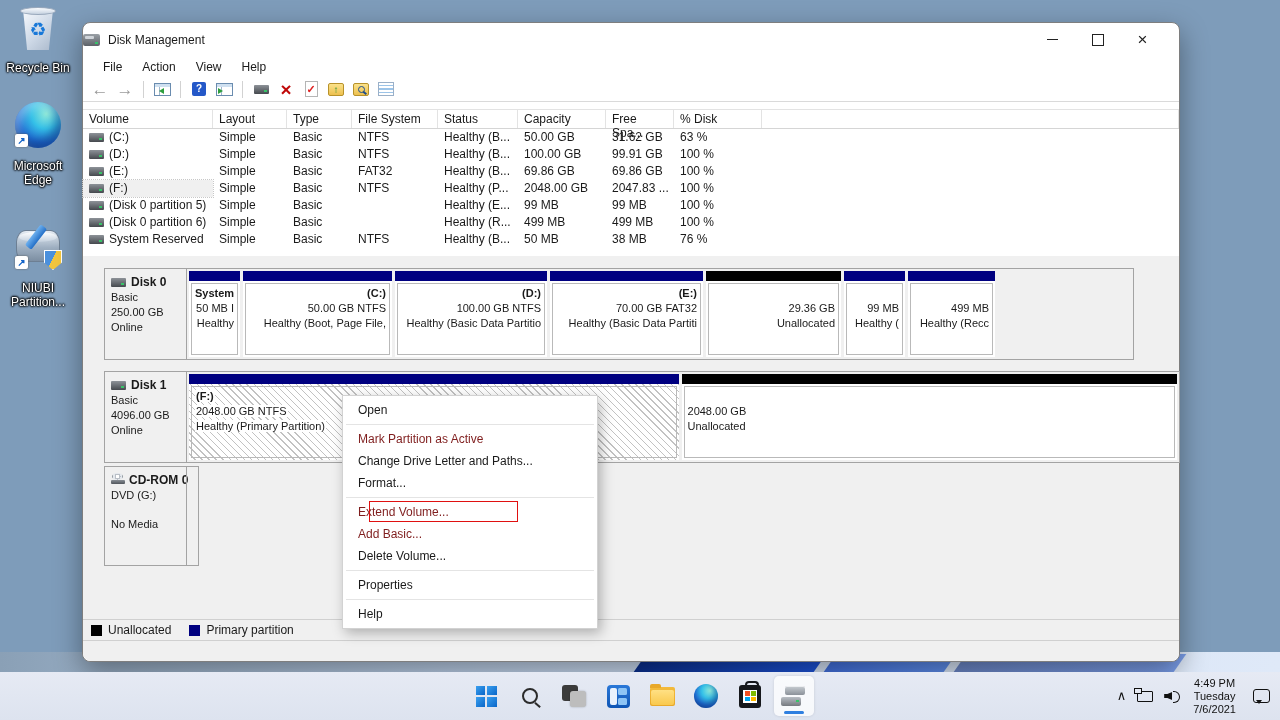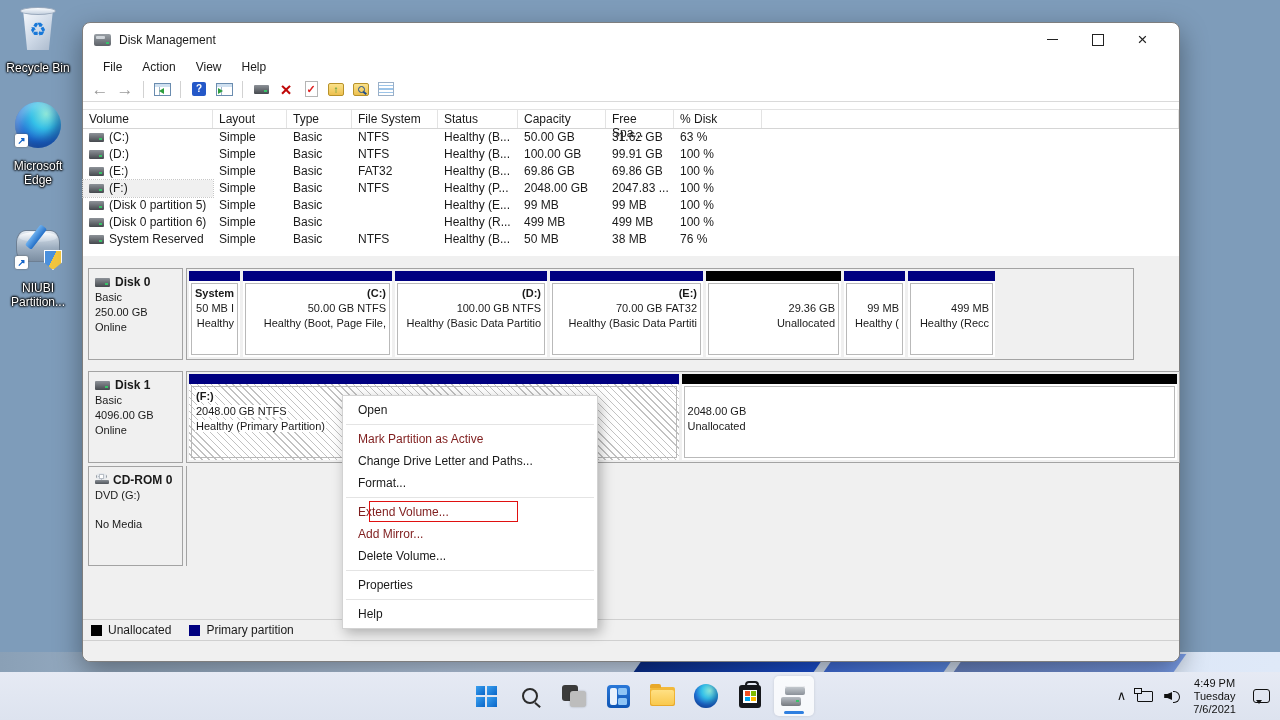--- a/index.html
+++ b/index.html
@@ -25,21 +25,21 @@
      box-shadow:inset -5px -7px 10px rgba(10,40,110,.45), inset 4px 5px 8px rgba(255,255,255,.35); }
   .niubi { width:48px; height:48px; margin:0 auto; position:relative; }
   .nb-disk { position:absolute; left:2px; top:8px; width:44px; height:32px; border-radius:10px/12px; background:linear-gradient(#e7edf4,#9fb0c2 55%,#7c8ea2); border:1px solid #6d7f93; }
   .nb-top { position:absolute; left:5px; top:10px; width:38px; height:10px; border-radius:50%; background:linear-gradient(#ffffff,#c3d0de); }
   .nb-pencil { position:absolute; left:18px; top:2px; width:8px; height:26px; background:linear-gradient(90deg,#6fb1ef,#2470c8); transform:rotate(38deg); border-radius:2px; }
   .nb-shield { position:absolute; right:0px; bottom:0px; width:18px; height:20px; background:linear-gradient(115deg,#4a90dd 46%,#f3c63e 46%); border:1px solid #fff; clip-path:polygon(0 0,100% 0,100% 62%,50% 100%,0 62%); }
   .shortcut { position:absolute; left:1px; bottom:1px; width:13px; height:13px; background:#fff; border-radius:2px; box-shadow:0 0 2px #555; color:#1464c8; font-size:10px; line-height:13px; font-weight:bold; text-align:center; }
 
   
   .win { position:absolute; left:82px; top:22px; width:1098px; height:640px; background:#fff; border:1px solid #7e7e7e; border-radius:8px; box-shadow:0 10px 28px rgba(0,0,0,.38); }
-  .titlebar { position:absolute; left:0; top:0; right:0; height:33px; display:flex; align-items:center; padding-left:11px; }
+  .titlebar { position:absolute; left:0; top:0; right:0; height:33px; display:flex; align-items:center; padding-left:0; }
   .title-ico { width:17px; height:12px; position:relative; background:linear-gradient(#9aa0a6,#5d6268); border-radius:2px; margin-right:8px; }
   .title-ico::before { content:''; position:absolute; left:2px; top:2px; width:9px; height:3px; background:#cfd4d9; border-radius:1px; }
   .title-ico::after { content:''; position:absolute; right:2px; bottom:2px; width:3px; height:2px; background:#36c26a; }
   .title-text { font-size:12px; }
   .win-controls { position:absolute; right:14px; top:0; height:33px; display:flex; }
   .wc { width:45px; height:33px; display:flex; align-items:center; justify-content:center; color:#222; }
   .wc-min::before { content:''; width:11px; height:1.5px; background:#222; }
   .wc-max::before { content:''; width:10px; height:10px; border:1.4px solid #222; }
   .wc-close { font-size:17px; line-height:1; }
 
@@ -72,21 +72,21 @@
   .list { position:absolute; left:0; top:79px; right:0; height:154px; background:#fff; }
   .vt { display:grid; grid-template-columns:130px 74px 65px 86px 80px 88px 68px 88px auto; }
   .thead { margin-top:7px; border-top:1px solid #e3e3e3; border-bottom:1px solid #d5d5d5; }
   .thead .hc { padding:2px 16px 3px 6px; border-right:1px solid #e3e3e3; height:18px; }
   .vrow .c { padding:1px 4px 1px 6px; height:17px; overflow:hidden; white-space:nowrap; }
   .vrow .c.sel { background:#f0f0f0; outline:1px dotted #c8c8c8; }
 
   
   .graphic { position:absolute; left:0; top:233px; right:0; bottom:42px; background:#f0f0f0; border-radius:0; }
   .disk-row { position:absolute; left:0; right:0; }
-  .disk-label { position:absolute; left:5px; top:0; bottom:0; width:95px; border:1px solid #a3a3a3; background:#f0f0f0; padding:6px 0 0 6px; line-height:15px; font-size:11px; }
+  .disk-label { position:absolute; left:21px; top:0; bottom:0; width:95px; border:1px solid #a3a3a3; background:#f0f0f0; padding:6px 0 0 6px; line-height:15px; font-size:11px; }
   .disk-label b { font-size:12px; }
   .track { position:absolute; top:0; bottom:0; border:1px solid #a3a3a3; background:#f0f0f0; display:flex; gap:3px; padding:2px; }
   .part { position:relative; display:flex; flex-direction:column; background:#fff; }
   .part-bar { height:10px; }
   .bar-primary { background:#000080; }
   .bar-unalloc { background:#000; }
   .part-body { flex:1; border:1px solid #b9b9b9; margin:2px; padding:2px 3px; font-size:11px; line-height:15px; background:#fff; overflow:hidden; white-space:nowrap; }
   .part.hatched { background:repeating-linear-gradient(45deg,#fff 0 4px,#c2c2c2 4px 5px); }
   .part.hatched .part-body { background:transparent; }
   .part.hatched .part-body div span { background:#fff; padding:0 1px; }
@@ -452,21 +452,21 @@
   <div class="ctx-item">Open</div>
   <div class="ctx-sep"></div>
   <div class="ctx-item disabled">Mark Partition as Active</div>
   <div class="ctx-item">Change Drive Letter and Paths...</div>
   <div class="ctx-item">Format...</div>
   <div class="ctx-sep"></div>
   <div class="ctx-item disabled">
     <span>Extend Volume...</span>
     <span class="red-box"></span>
   </div>
-  <div class="ctx-item disabled">Add Mirror...</div>
+  <div class="ctx-item disabled">Add Basic...</div>
   <div class="ctx-item">Delete Volume...</div>
   <div class="ctx-sep"></div>
   <div class="ctx-item">Properties</div>
   <div class="ctx-sep"></div>
   <div class="ctx-item">Help</div>
 </div>
 
 <div class="taskbar">
   <div class="tb-center">
     <div class="tb-btn">

